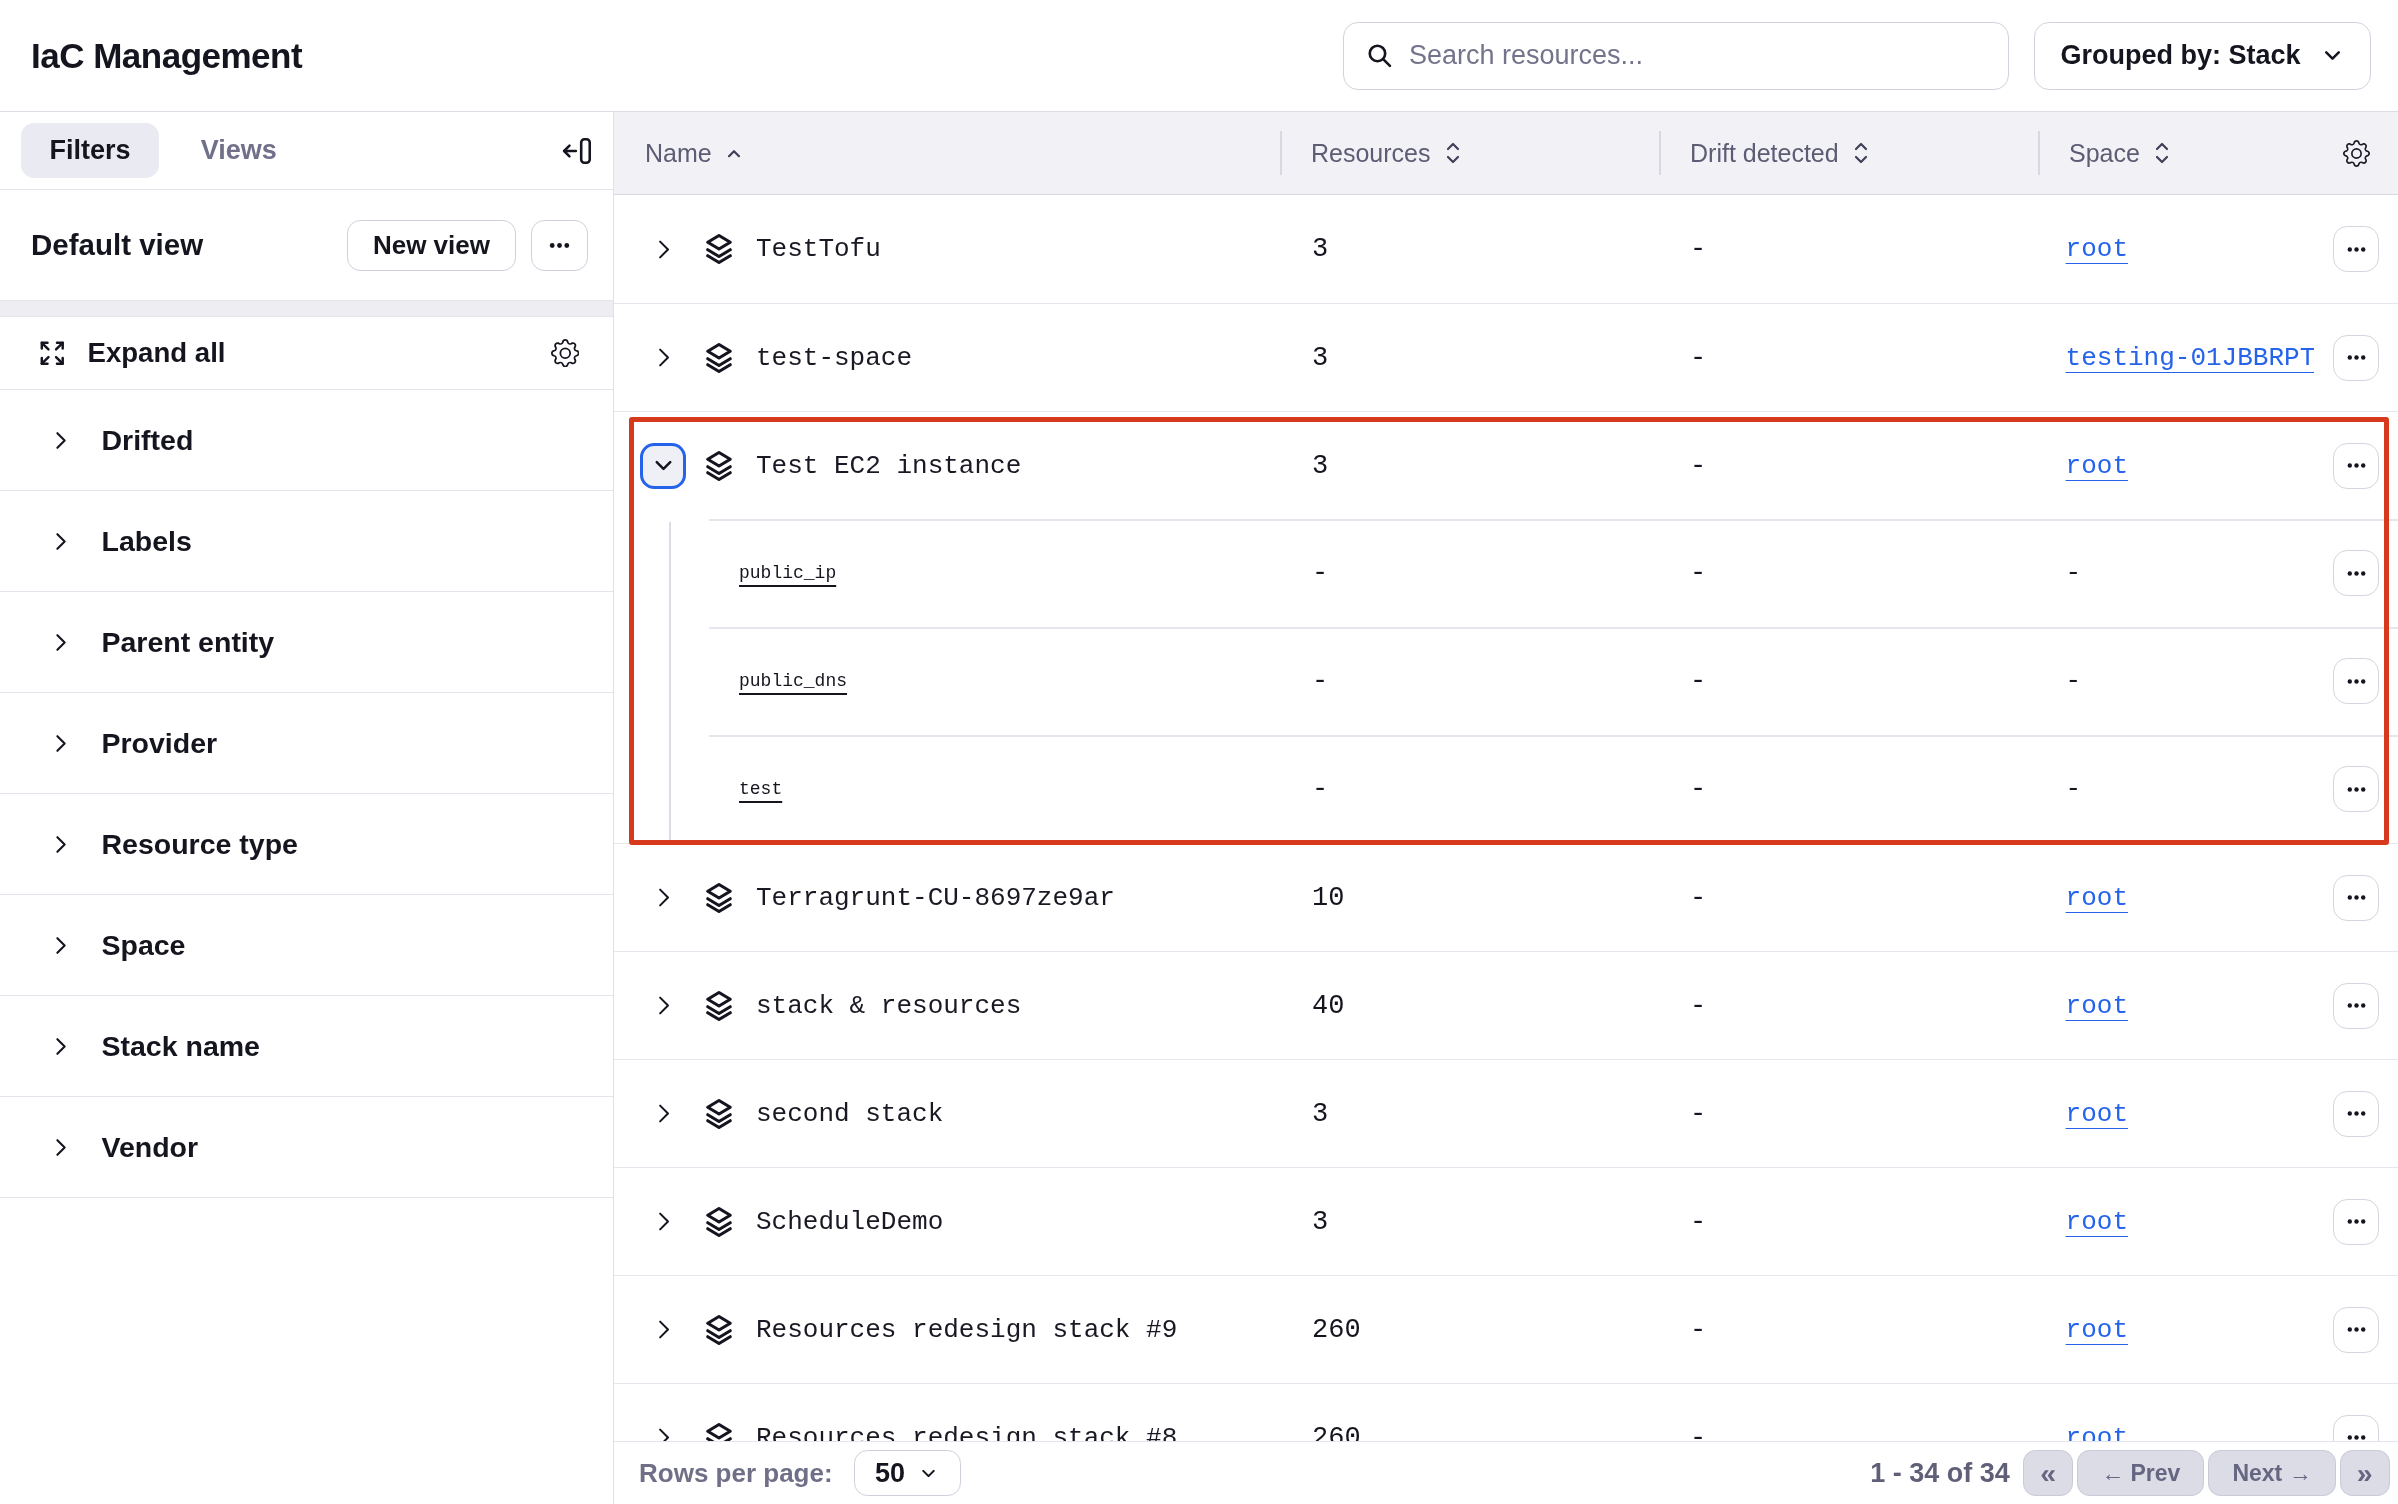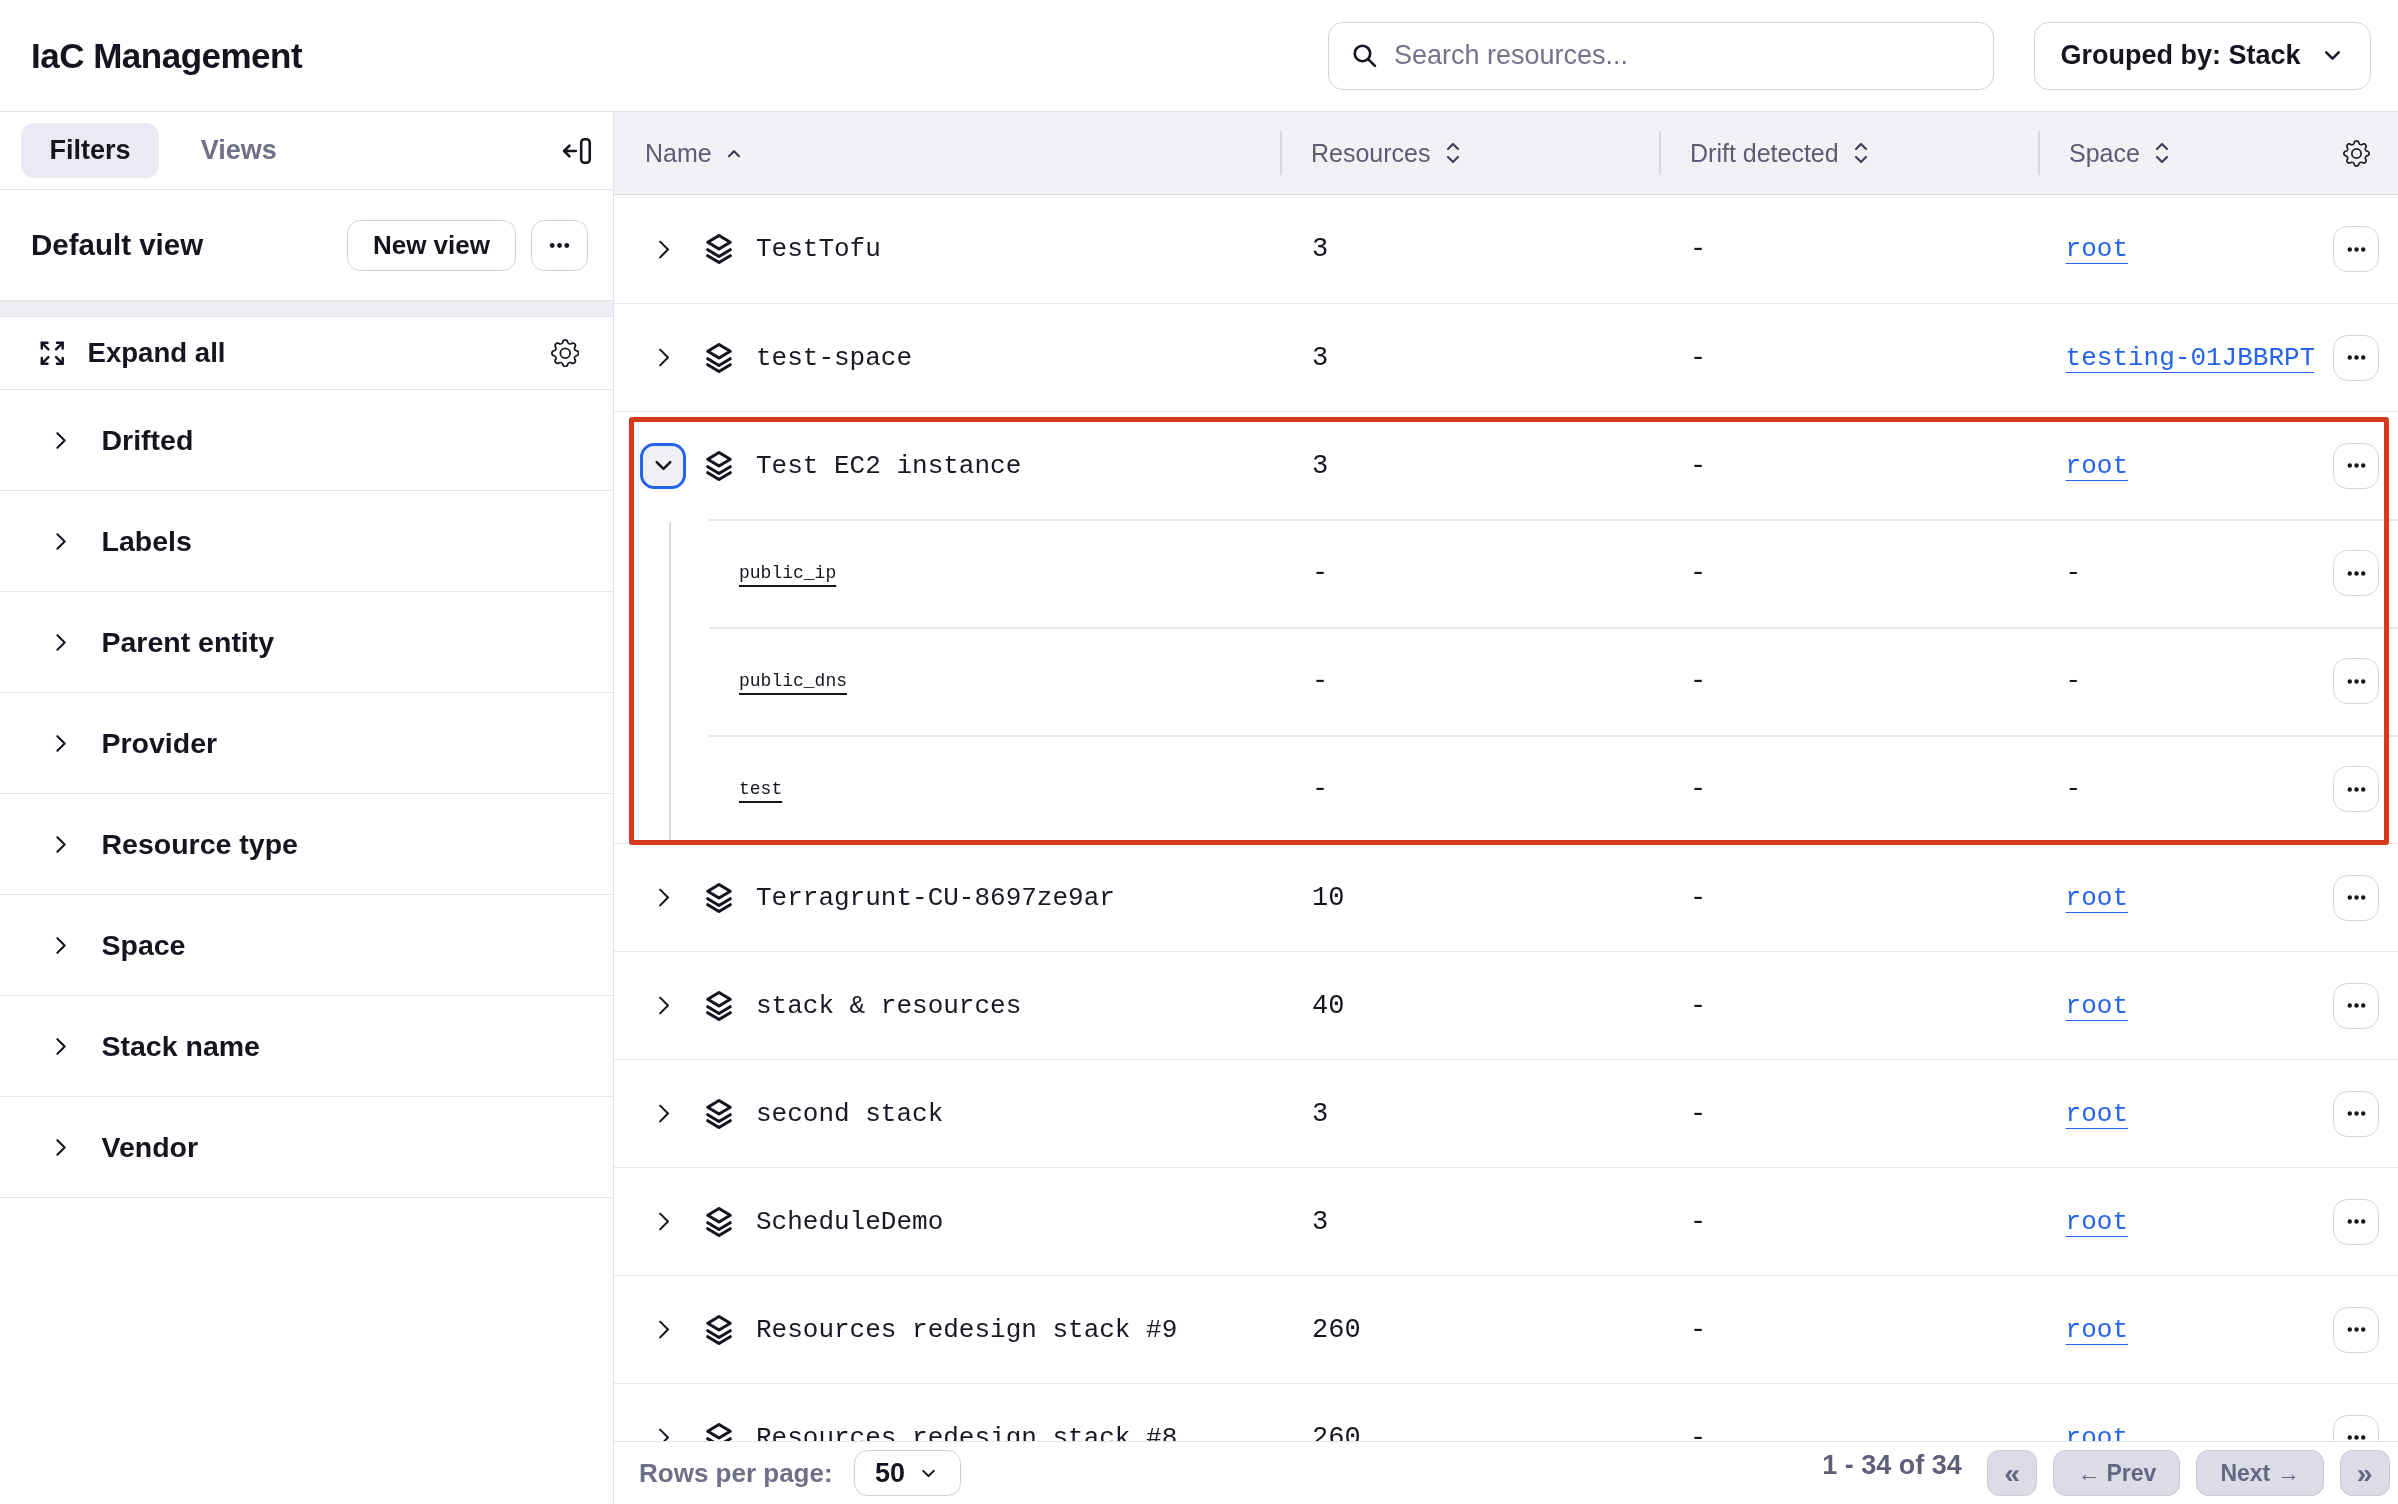--- a/index.html
+++ b/index.html
@@ -3,21 +3,21 @@
 <meta charset="utf-8">
 <style>
   * { box-sizing: border-box; margin: 0; padding: 0; }
   html,body { width:2399px; height:1505px; overflow:hidden;
     font-family:"Liberation Sans","DejaVu Sans",sans-serif; background:#fff; color:#17171f; }
 
   
   .topbar { height:111px; display:flex; align-items:center; justify-content:space-between;
     padding:0 28.5px 0 31px; background:#fff; }
   .page-title { font-size:35px; font-weight:700; letter-spacing:-0.5px; color:#15151f; }
-  .topbar-right { display:flex; align-items:center; gap:40px; }
+  .topbar-right { display:flex; align-items:center; gap:25px; }
   .search-box { width:666px; height:68px; border:1.9px solid #d2d2de; border-radius:15px;
     display:flex; align-items:center; gap:15px; padding:0 21px; background:#fff; }
   .search-box svg { flex:0 0 auto; }
   .search-input { border:none; outline:none; flex:1; font-size:27px; color:#15151f;
     font-family:inherit; background:transparent; }
   .search-input::placeholder { color:#73738c; }
   .groupby-btn { height:68px; border:1.9px solid #d2d2de; border-radius:15px; background:#fff;
     display:flex; align-items:center; gap:19px; padding:0 25px; font-size:27px; font-weight:700;
     color:#15151f; font-family:inherit; cursor:pointer; }
 
@@ -99,21 +99,21 @@
     background:#dcdce4; z-index:1; }
 
   
   .tfoot { height:63px; flex:0 0 auto; border-top:1.9px solid #e4e4ec; background:#fff;
     display:flex; align-items:center; justify-content:space-between; padding:0 9.5px 0 25px; }
   .tfoot-left { display:flex; align-items:center; gap:21px; }
   .rpp-label { font-size:26px; font-weight:600; color:#6f6f88; }
   .rpp-select { height:46px; min-width:107px; border:1.9px solid #cfcfdc; border-radius:13.3px;
     background:#fff; display:flex; align-items:center; justify-content:center; gap:13.3px;
     font-family:inherit; font-size:27px; font-weight:700; color:#15151f; cursor:pointer; padding:0 17px; }
-  .tfoot-right { display:flex; gap:16px; }
+  .tfoot-right { display:flex; align-items:center; gap:4px; }
   .range-text { font-size:27px; font-weight:600; color:#5f5f78; margin-right:9.5px; }
   .page-btn { height:46px; border:1.9px solid #c9c9d8; border-radius:12.4px; background:#dcdce7;
     color:#666682; font-family:inherit; font-size:23px; font-weight:600; padding:0 23px; cursor:pointer; }
   .page-btn.compact { padding:0 16px; font-size:28.5px; }
 </style>
 </head>
 <body>
 
 <header class="topbar">
   <h1 class="page-title">IaC Management</h1>

